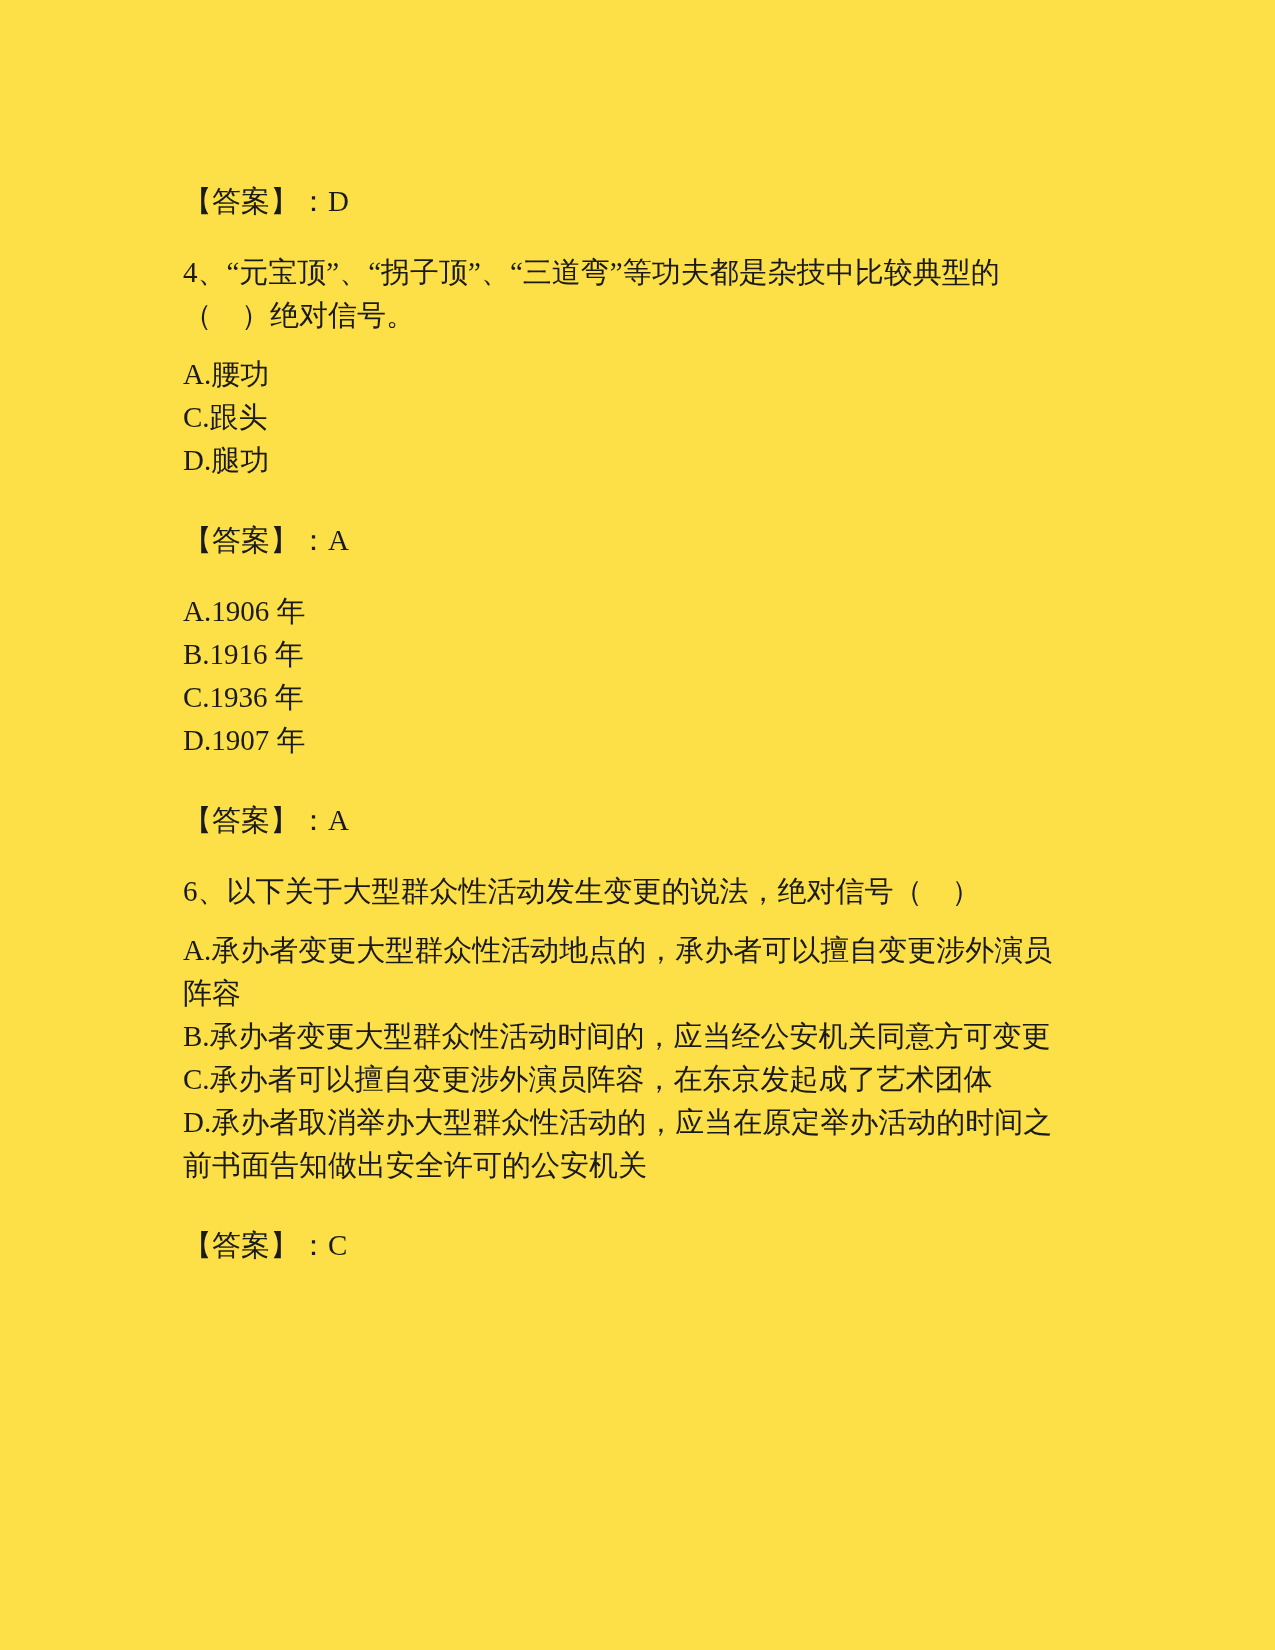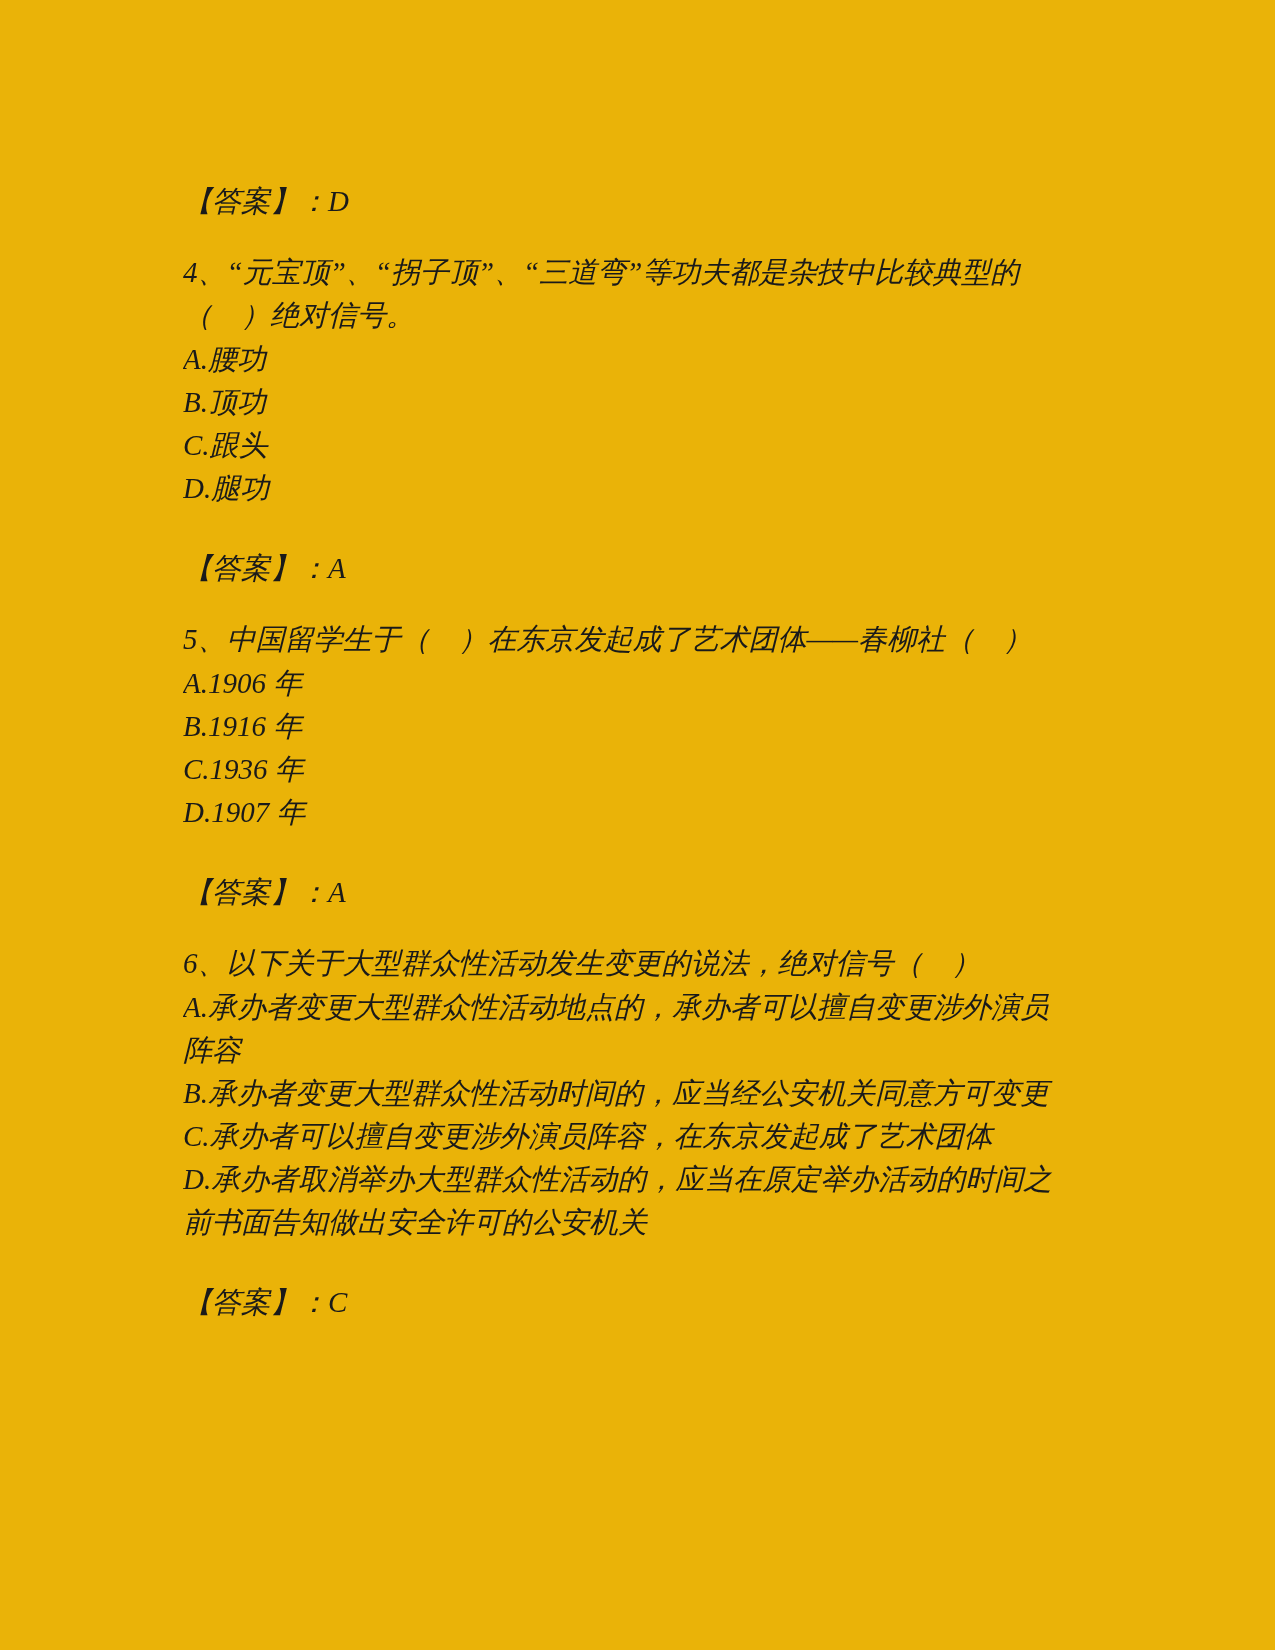--- a/index.html
+++ b/index.html
@@ -8,69 +8,64 @@
     width: 1275px;
     height: 1650px;
     position: relative;
     overflow: hidden;
     font-family: "Liberation Serif", "DejaVu Serif", serif;
     color: #1a1a1a;
   }
   .page {
     position: absolute;
     inset: 0;
-    background: #eab308;
-    font-style: italic;
+    background: #fde047;
   }
   .content {
     position: absolute;
     left: 183px;
     top: 143px;
     width: 890px;
     font-size: 29px;
     line-height: 43px;
     overflow: hidden;
   }
   .answer-line {
     margin: 37px 0 28px 0;
     white-space: nowrap;
   }
-  .question-block .options { margin-top: 1px; }
+  .question-block .options { margin-top: 16px; }
   .q-text, .option { word-break: break-all; }
 </style>
 </head>
 <body>
 
 <div class="page">
   <div class="content">
 
     <div class="answer-line">
       <span>【答案】：</span><span>D</span>
     </div>
 
     <div class="question-block">
       <div class="q-text">
         <span>4、</span><span>“元宝顶”、“拐子顶”、“三道弯”等功夫都是杂技中比较典型的（　）绝对信号。</span>
       </div>
       <div class="options">
         <div class="option">A.腰功</div>
-        <div class="option">B.顶功</div>
         <div class="option">C.跟头</div>
         <div class="option">D.腿功</div>
       </div>
     </div>
 
     <div class="answer-line">
       <span>【答案】：</span><span>A</span>
     </div>
 
     <div class="question-block">
-      <div class="q-text">
-        <span>5、</span><span>中国留学生于（　）在东京发起成了艺术团体——春柳社（　）</span>
-      </div>
       <div class="options">
         <div class="option">A.1906 年</div>
         <div class="option">B.1916 年</div>
         <div class="option">C.1936 年</div>
         <div class="option">D.1907 年</div>
       </div>
     </div>
 
     <div class="answer-line">
       <span>【答案】：</span><span>A</span>

